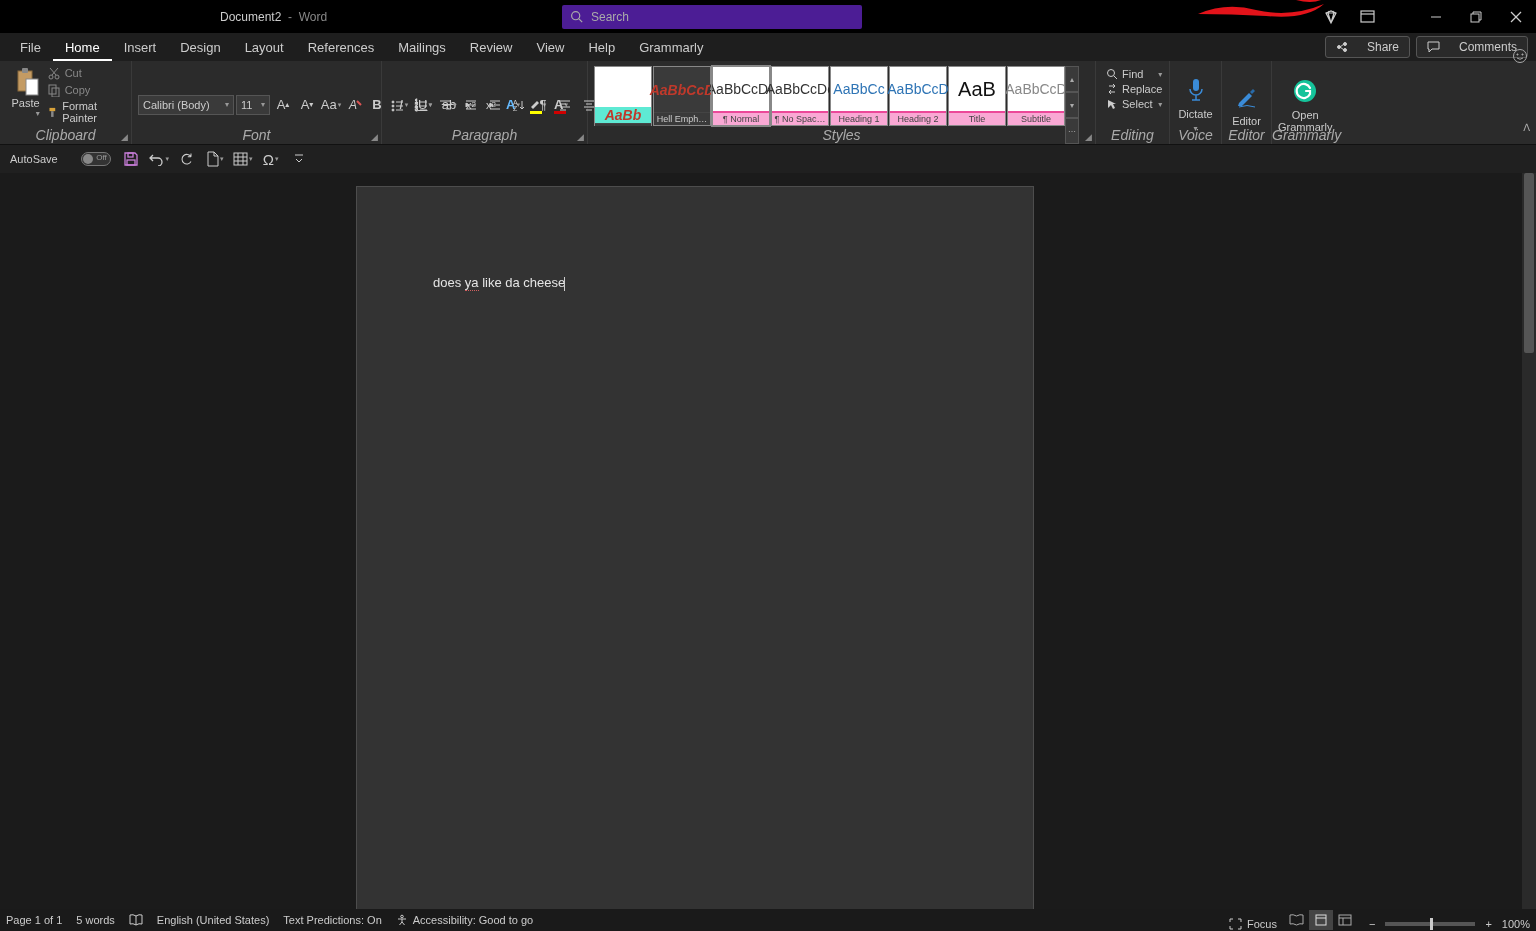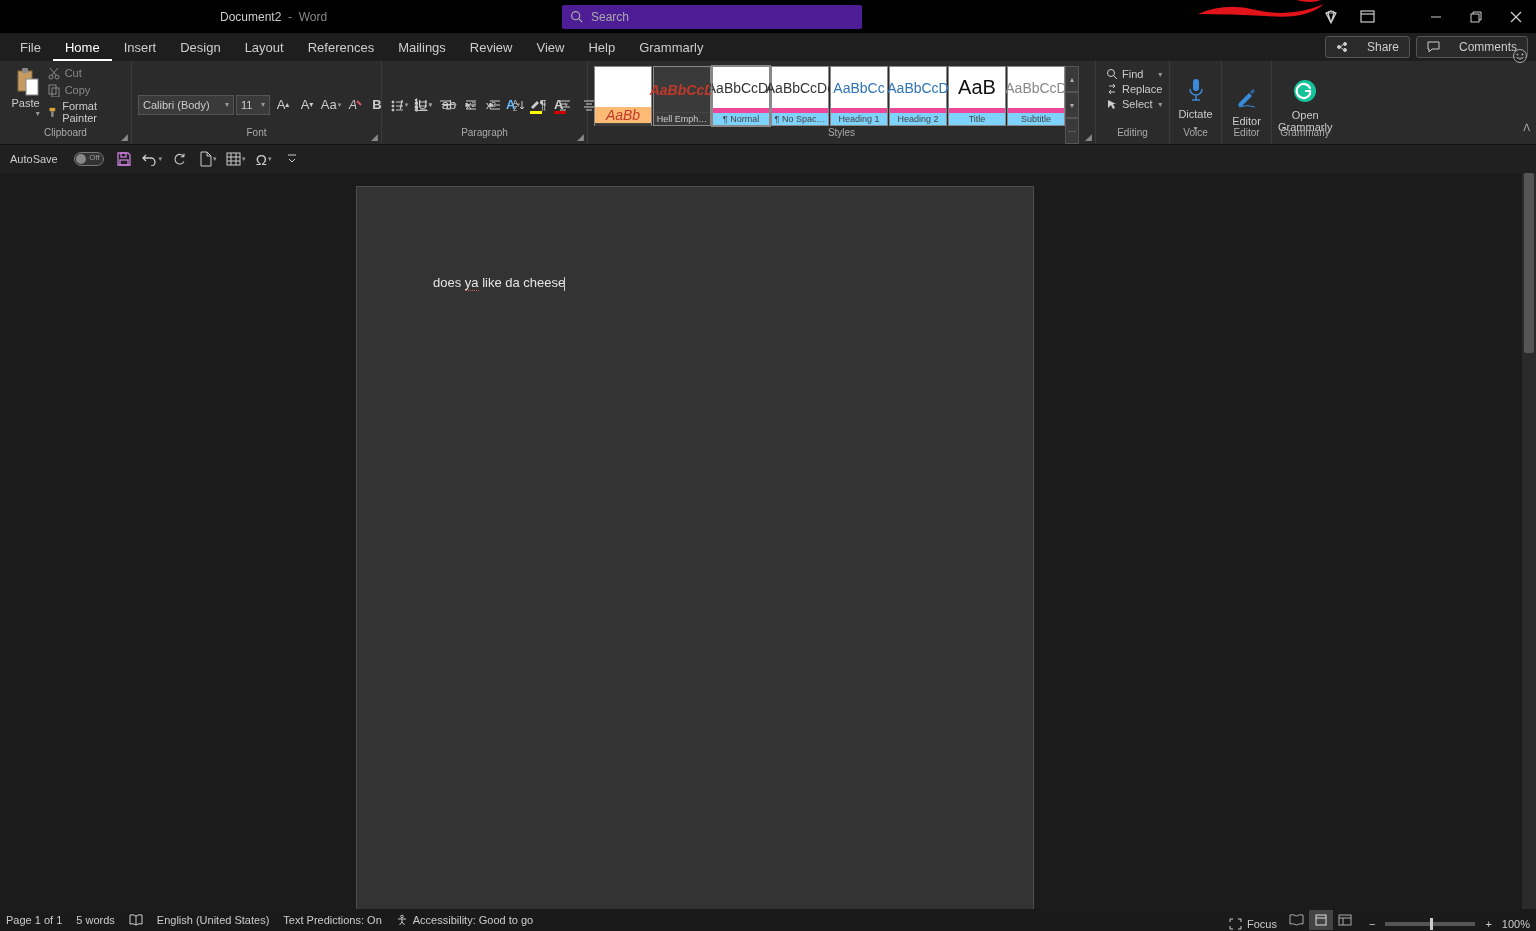--- a/index.html
+++ b/index.html
@@ -22,21 +22,21 @@
 .mtab.active { border-bottom:2px solid #fff; color:#fff; padding-bottom:4px; }
 .mtab.file { background:transparent; }
 .menuright { position:absolute; right:8px; top:3px; display:flex; gap:6px; }
 .mbtn { border:1px solid #555; padding:3px 10px; border-radius:3px; font-size:12px; display:flex; align-items:center; gap:19px; color:#ccc; background:#2a2a2a; }
 .smile { position:absolute; right:8px; bottom:-38px; color:#aaa; }
 
 
 .ribbon { height:84px; background:#2b2b2b; display:flex; border-bottom:1px solid #111; }
 .rgroup { display:flex; flex-direction:column; border-right:1px solid #3a3a3a; position:relative; padding:4px 6px 0; }
 .rgroup .body { flex:1; display:flex; }
-.rgroup .label { height:16px; font-size:10px; color:#aaa; text-align:center; position:absolute; bottom:1px; left:0; right:0; }
+.rgroup .label { height:16px; font-size:14px; color:#aaa; text-align:center; position:absolute; bottom:1px; left:0; right:0;font-style:italic; }
 .rgroup .dlg { position:absolute; bottom:2px; right:3px; font-size:9px; color:#888; }
 
 
 .paste { width:40px; display:flex; flex-direction:column; align-items:flex-end; justify-content:flex-start; padding-top:2px; font-size:11px; color:#ccc; }
 .clipside { display:flex; flex-direction:column; justify-content:flex-start; gap:1px; margin-left:4px; }
 .smallbtn { display:flex; align-items:center; gap:4px; font-size:11px; color:#888; padding:1px 3px; }
 .smallbtn.enabled { color:#ccc; }
 
 
 .fontwrap { display:flex; flex-direction:row; gap:0; }
@@ -46,37 +46,37 @@
 .combo.size { width:34px; justify-content:space-between; }
 .ibtn { width:22px; height:22px; display:flex; align-items:center; justify-content:center; color:#ccc; font-size:13px; position:relative; }
 .ibtn.small { width:18px; font-size:11px; }
 .ibtn .dd { font-size:7px; margin-left:1px; color:#999; }
 .colorbar { position:absolute; bottom:2px; left:4px; right:6px; height:3px; }
 
 
 .styles { display:flex; gap:1px; height:62px; margin-top:1px;}
 .stylebox { width:58px; height:60px; background:#fff; display:flex; flex-direction:column; align-items:center; justify-content:center; font-size:9px; border:1px solid #888; }
 .stylebox .prev { font-size:14px; flex:1; display:flex; align-items:center; justify-content:center; width:100%; }
-.stylebox .nm { background:#7dd3fc; color:#444; font-size:9px; padding:1px 0; width:100%; text-align:center; white-space:nowrap; overflow:hidden; border-top:5px solid #ec4899;}
+.stylebox .nm { background:#f9a8d4; color:#444; font-size:9px; padding:1px 0; width:100%; text-align:center; white-space:nowrap; overflow:hidden; border-top:2px solid #ec4899;}
 .stylebox.sel { border:1px solid #888; outline:1px solid #888; }
 .stylebox.dark .nm { background:#3a3a3a; color:#ccc; border-top:1px solid #444;}
 .stylesmore { width:14px; display:flex; flex-direction:column; background:#3a3a3a; margin-top:1px;}
 .stylesmore div { flex:1; display:flex; align-items:center; justify-content:center; font-size:8px; color:#aaa; border:1px solid #555;}
 
 
 .editcol { display:flex; flex-direction:column; gap:1px; font-size:11px; padding-top:2px;}
 .editrow { display:flex; align-items:center; gap:4px; padding:1px 4px; color:#ccc;}
 
 
 .bigbtn { width:56px; display:flex; flex-direction:column; align-items:center; justify-content:center; font-size:11px; color:#ccc; gap:4px; }
 .bigbtn .ic { height:28px; display:flex; align-items:center; justify-content:center; }
 
 
 .qat { height:28px; background:#202020; display:flex; align-items:center; padding:0 6px; gap:4px; color:#ccc; }
-.autosave { display:flex; align-items:center; gap:16px; font-size:11px; padding:0 4px;}
+.autosave { display:flex; align-items:center; gap:23px; font-size:11px; padding:0 4px;}
 .toggle { width:30px; height:14px; border:1px solid #777; border-radius:8px; position:relative; background:#333;}
 .toggle .knob { position:absolute; left:1px; top:1px; width:10px; height:10px; background:#888; border-radius:50%; }
 .toggle .off { position:absolute; right:3px; top:0; font-size:8px; color:#999;}
 .qbtn { width:24px; height:24px; display:flex; align-items:center; justify-content:center; color:#ccc; }
 .qbtn.save svg { color:#c77dd8; }
 .qbtn .dd{font-size:7px;margin-left:1px;color:#999;}
 
 
 .docarea { position:absolute; top:173px; bottom:22px; left:0; right:0; background:#1b1b1b; overflow:hidden; }
 .page { position:absolute; left:356px; top:13px; width:678px; height:876px; background:#333; border:1px solid #4d4d4d; }
@@ -406,21 +406,21 @@
     </div>
       </div>
     <div class="label">Paragraph</div>
     <div class="dlg">◢</div>
   </div>
 
   <div class="rgroup" style="width:508px">
     <div class="body">
       <div class="styles" id="styles-gallery">
           <div class="stylebox dark">
-            <div class="prev" style="color: rgb(192, 57, 43); font-style: italic; font-weight: normal; background: #fdba74; margin-top: 41px;">AaBb</div>
+            <div class="prev" style="color: rgb(192, 57, 43); font-style: italic; font-weight: bold; background: #5eead4; margin-top: 41px;">AaBb</div>
             <div class="nm">Hall Emph…</div>
           </div>
           <div class="stylebox dark">
             <div class="prev" style="color: rgb(192, 57, 43); font-style: italic; font-weight: bold; background: rgb(58, 58, 58);">AaBbCcD</div>
             <div class="nm">Hell Emph…</div>
           </div>
           <div class="stylebox sel">
             <div class="prev" style="color: rgb(51, 51, 51); font-style: normal; font-weight: normal; background: rgb(255, 255, 255);">AaBbCcDc</div>
             <div class="nm">¶ Normal</div>
           </div>

